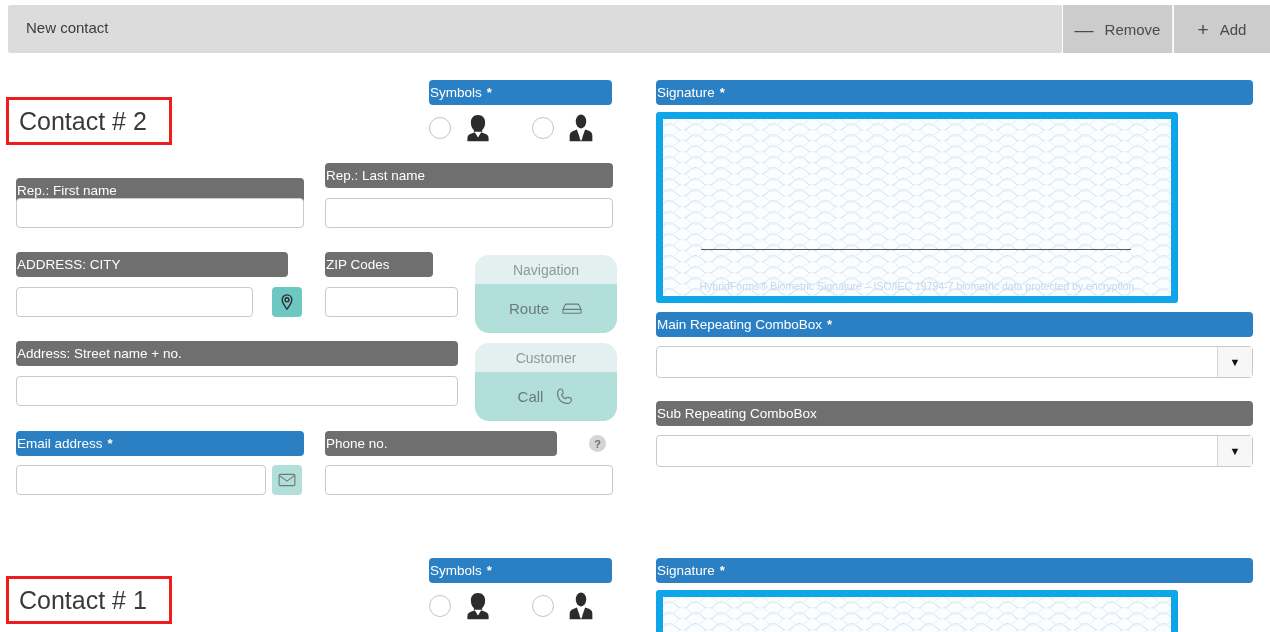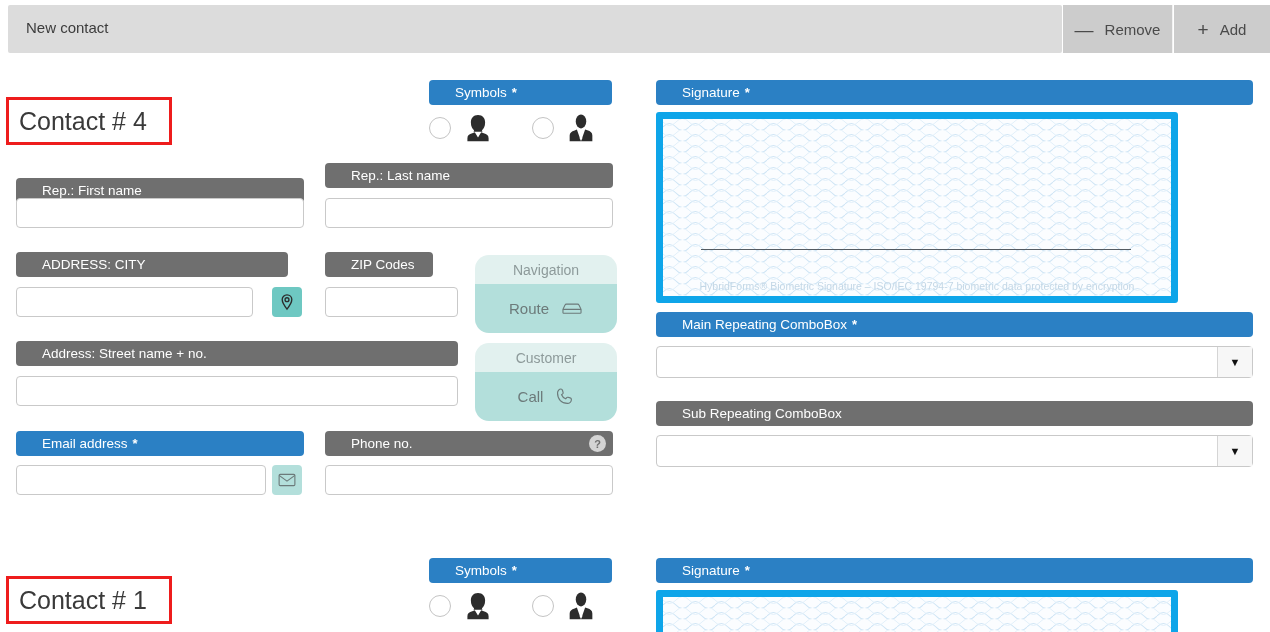--- a/index.html
+++ b/index.html
@@ -39,21 +39,21 @@
   }
   .tb-remove{left:1063px;width:110px;}
   .tb-add{left:1174px;width:96px;border-right:none;}
   .tb-glyph{font-size:19px;line-height:1;color:#4a4a4a;display:block;}
 
   
   .lbl{
     position:absolute;height:25px;border-radius:4px;
     color:#ffffff;font-size:13.5px;
     display:flex;align-items:center;
-    padding:0 26px;box-sizing:border-box;
+    padding:0 1px;box-sizing:border-box;
     white-space:nowrap;
   }
   .lbl.gray{background:#6f6f6f;}
   .lbl.blue{background:#2b80c4;}
   .req{color:#ffffff;font-weight:bold;margin-left:5px;font-size:13px;}
 
   .inp{
     position:absolute;height:30px;
     background:#ffffff;
     border:1px solid #c9c9c9;
@@ -166,21 +166,21 @@
   <div class="tb-btn tb-remove">
     <span class="tb-glyph">—</span>
     <span>Remove</span>
   </div>
   <div class="tb-btn tb-add">
     <span class="tb-glyph">+</span>
     <span>Add</span>
   </div>
 </div>
 
-<div class="contact-title" style="left:6px;top:97px;width:166px;height:48px;">Contact # 4</div>
+<div class="contact-title" style="left:6px;top:97px;width:166px;height:48px;">Contact # 2</div>
 
 <div class="lbl blue" style="left:429px;top:80px;width:183px;">
   <span>Symbols</span>
   <span class="req">*</span>
 </div>
 <div class="radio" style="left:429px;top:117px;"></div>
 <div class="person" style="left:463px;top:113px;">
   <svg viewBox="0 0 32 32">
       <g fill="#2c2c2c">
     <path d="M16 2c-5 0-7.6 3.4-7.6 8.2 0 4 1.6 7 3.4 8.3l-.5 1.6h9.4l-.5-1.6c1.8-1.3 3.4-4.3 3.4-8.3C23.6 5.4 21 2 16 2z"></path>
@@ -248,21 +248,21 @@
   <span class="req">*</span>
 </div>
 <div class="inp" style="left:16px;top:465px;width:250px;"></div>
 <div class="sqbtn teal-light" style="left:272px;top:465px;">
   <svg width="18" height="14" viewBox="0 0 24 18" fill="none" stroke="#6c7a7a" stroke-width="1.5">
     <rect x="1.5" y="1.5" width="21" height="15" rx="1.5"></rect>
     <path d="M1.5 2.8 12 10.5 22.5 2.8"></path>
   </svg>
 </div>
 
-<div class="lbl gray" style="left:325px;top:431px;width:288px;">
+<div class="lbl gray" style="left:325px;top:431px;width:232px;">
   <span>Phone no.</span>
 </div>
 <div class="helpicon" style="left:589px;top:435px;">?</div>
 <div class="inp" style="left:325px;top:465px;width:288px;"></div>
 
 <div class="lbl blue" style="left:656px;top:80px;width:597px;">
   <span>Signature</span>
   <span class="req">*</span>
 </div>
 <div class="sigpad" style="left:656px;top:112px;width:508px;height:177px;">

